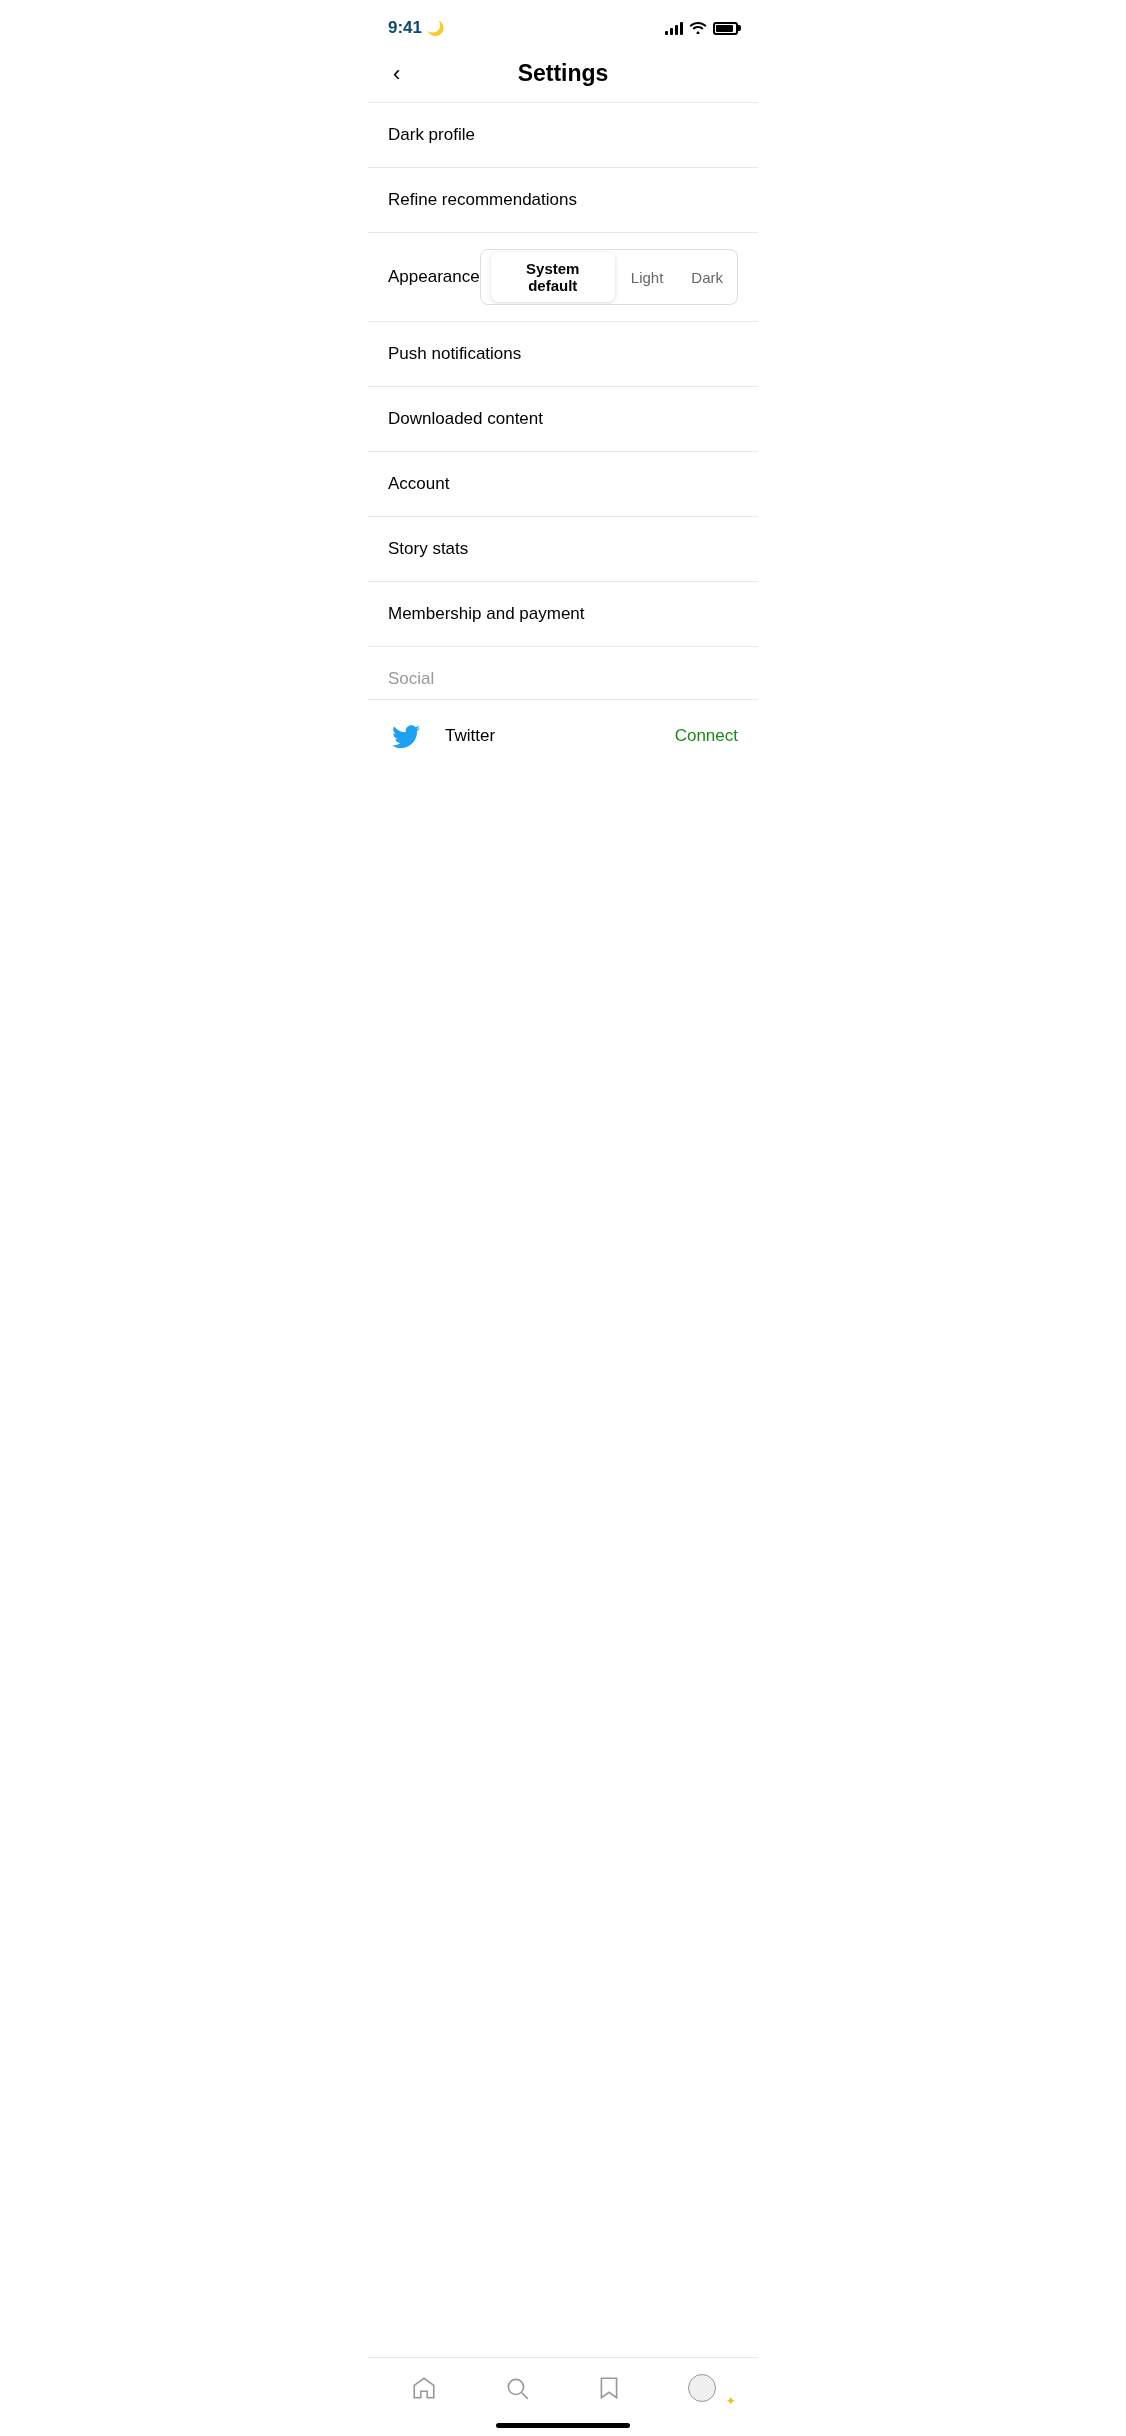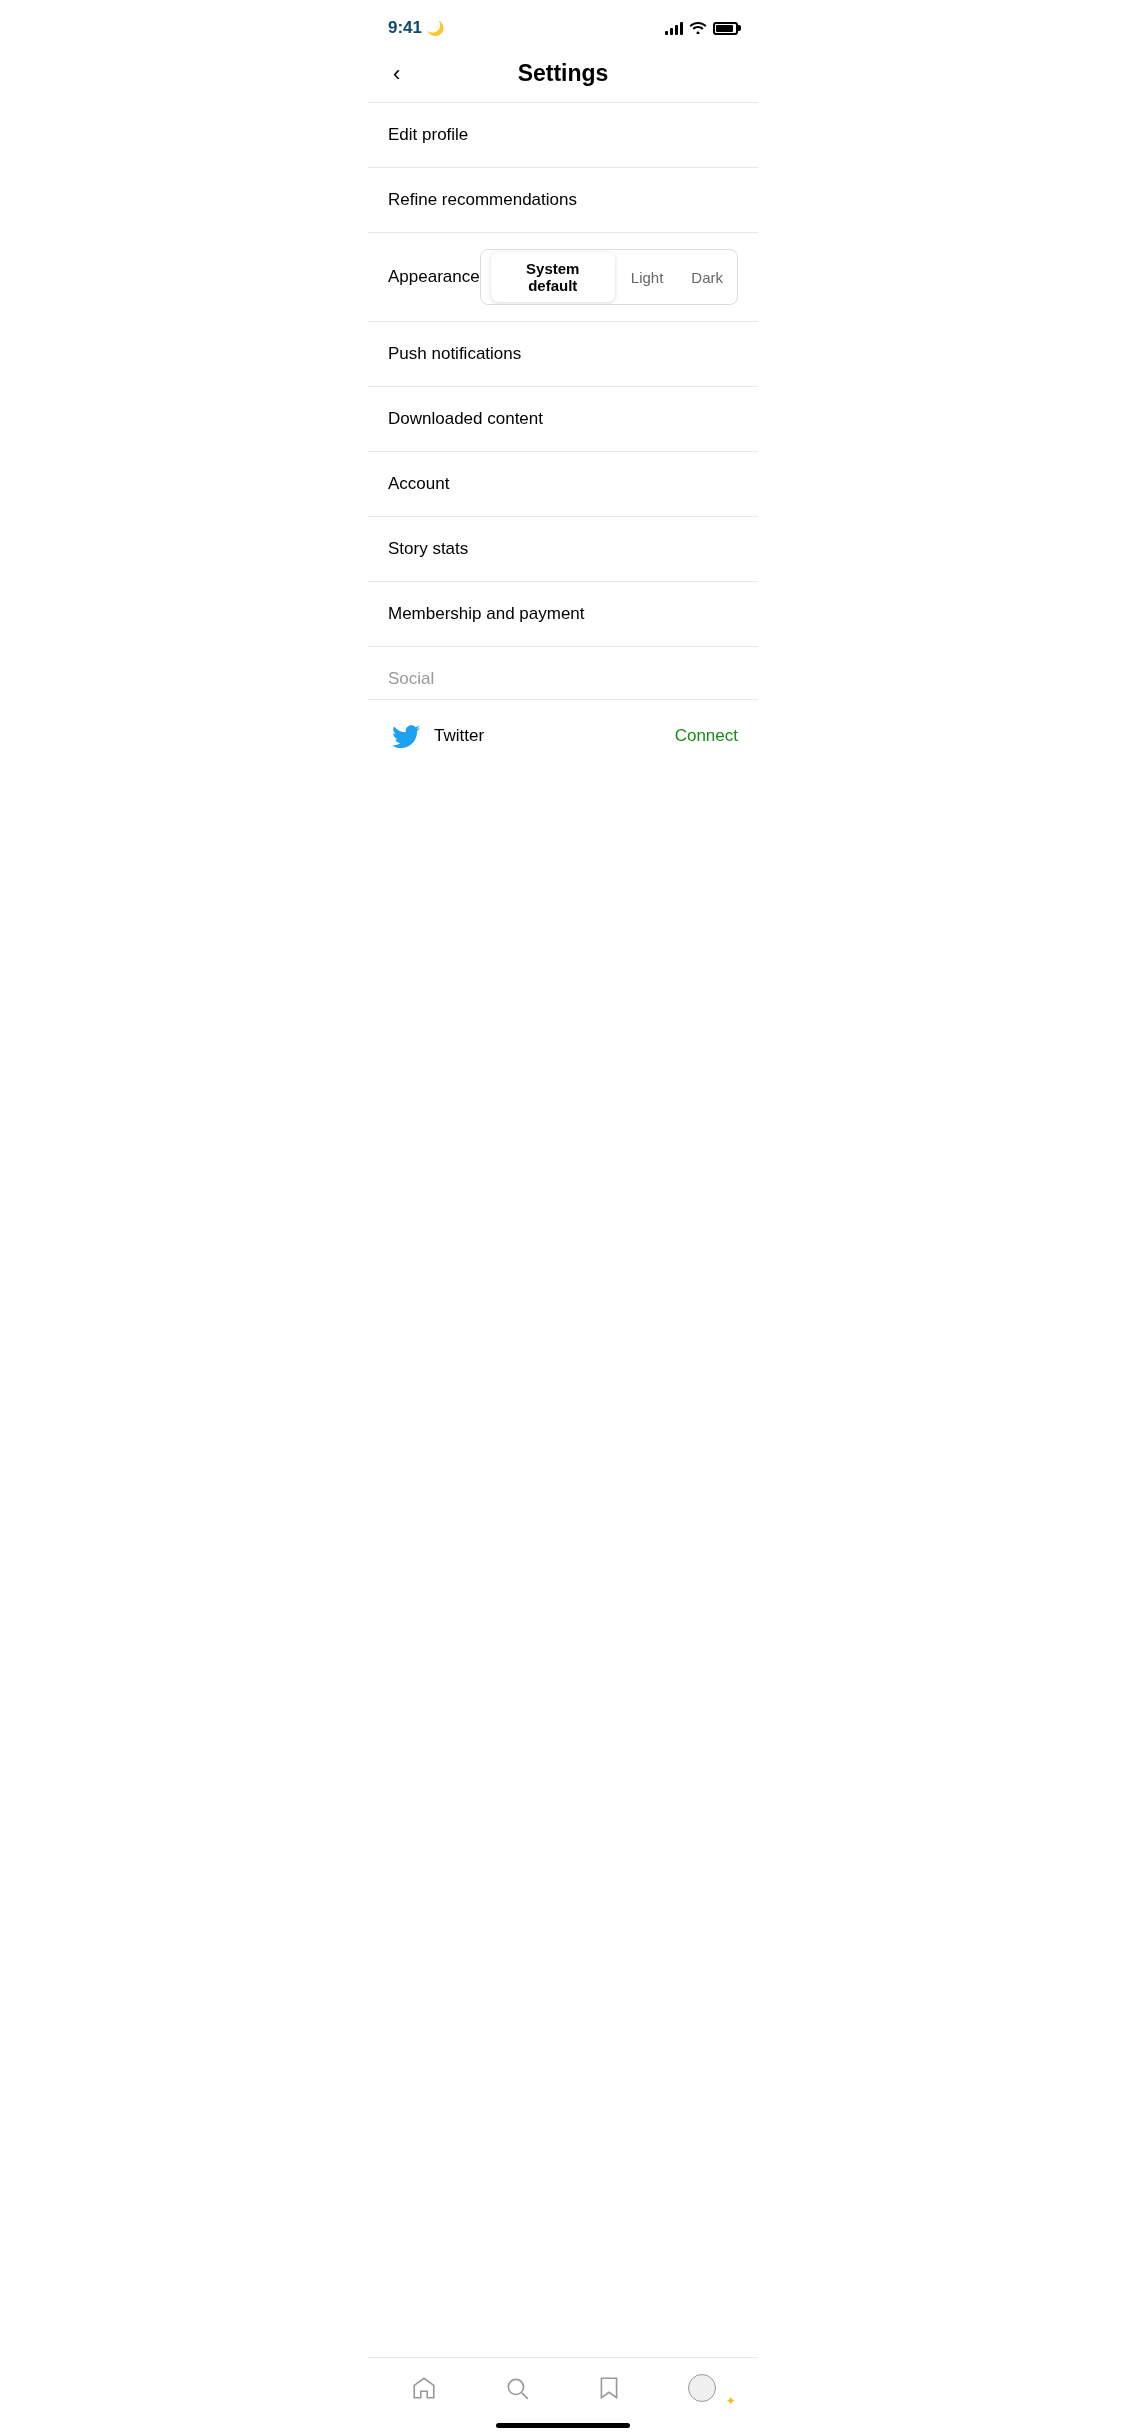--- a/index.html
+++ b/index.html
@@ -232,21 +232,21 @@
       display: flex;
       align-items: center;
       justify-content: space-between;
       border-top: 1px solid #e8e8e8;
       cursor: pointer;
     }
 
     .social-left {
       display: flex;
       align-items: center;
-      gap: 10px;
+      gap: 21px;
     }
 
     .twitter-bird {
       width: 36px;
       height: 36px;
       display: flex;
       align-items: center;
       justify-content: center;
     }
 
@@ -367,21 +367,21 @@
   <button class="back-btn">‹</button>
   <span class="page-title">Settings</span>
 </div>
 
 <div class="divider"></div>
 
 <ul class="settings-list">
 
 
   <li class="settings-item">
-    <span class="settings-item-text">Edit profile</span>
+    <span class="settings-item-text">Dark profile</span>
   </li>
 
   <li class="settings-item">
     <span class="settings-item-text">Refine recommendations</span>
   </li>
 
   <li class="appearance-item">
     <span class="appearance-label">Appearance</span>
     <div class="appearance-options">
       <button class="appearance-option active">System default</button>

